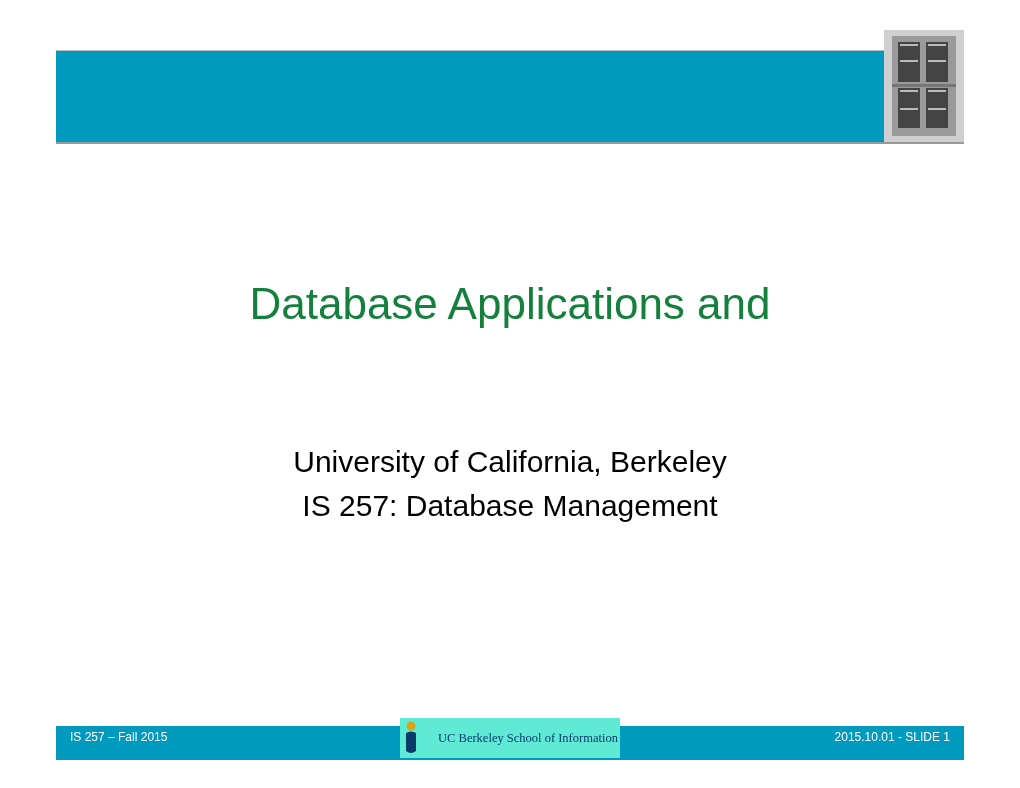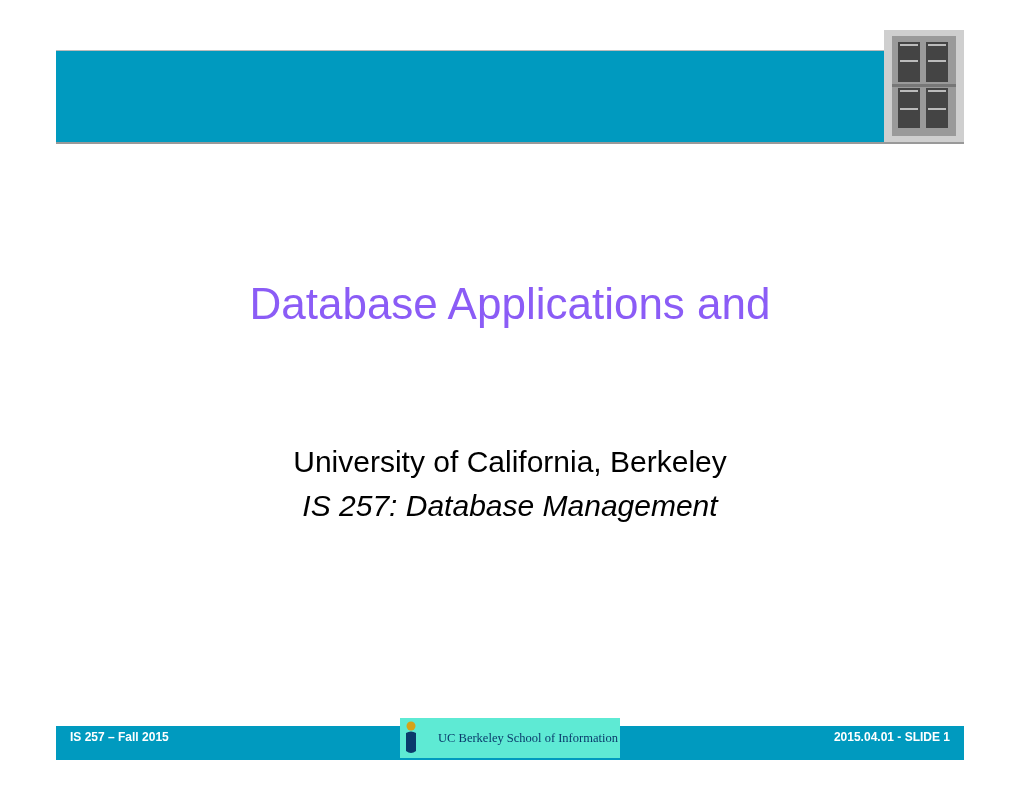--- a/index.html
+++ b/index.html
@@ -33,50 +33,50 @@
     .header-photo svg { width: 100%; height: 100%; display: block; }
     .title-block {
       position: absolute;
       left: 0;
       top: 278px;
       width: 1020px;
       text-align: center;
     }
     .title-line {
       font-size: 44px;
-      color: #8b5cf6;
+      color: #15803d;
       font-weight: 400;
       line-height: 1.2;
     }
     .subtitle-block {
       position: absolute;
       left: 0;
       top: 440px;
       width: 1020px;
       text-align: center;
     }
     .subtitle-line {
       font-size: 30px;
       color: #000;
       line-height: 1.45;
     }
-    .subtitle-italic { font-style: italic; }
+    .subtitle-italic { }
     .footer-band {
       position: absolute;
       left: 56px;
       bottom: 28px;
       width: 908px;
       height: 34px;
       background: #009abf;
       display: flex;
       align-items: center;
       justify-content: space-between;
       padding: 0 14px 13px 14px;
       font-size: 12px;
-      font-weight: 700;
+      font-weight: 400;
       color: #ffffff;
     }
     .footer-logo {
       position: absolute;
       left: 50%;
       transform: translateX(-50%);
       bottom: 30px;
       width: 220px;
       height: 40px;
       background: #5eead4;
@@ -124,21 +124,21 @@
   <div class="title-line">Database Applications and</div>
 </div>
 
 <div class="subtitle-block">
   <div class="subtitle-line">University of California, Berkeley</div>
   <div class="subtitle-line subtitle-italic">IS 257: Database Management</div>
 </div>
 
 <div class="footer-band">
   <span>IS 257 – Fall 2015</span>
-  <span>2015.04.01 - SLIDE 1</span>
+  <span>2015.10.01 - SLIDE 1</span>
 </div>
 
 <div class="footer-logo">
   <svg class="logo-i" viewBox="0 0 18 34">
     <circle cx="9" cy="5" r="4.5" fill="#d6a319"></circle>
     <path d="M4 12 Q9 9 14 12 L14 30 Q9 34 4 30 Z" fill="#0a3a6b"></path>
   </svg>
   <span class="logo-text">UC Berkeley School of Information</span>
 </div>
 

